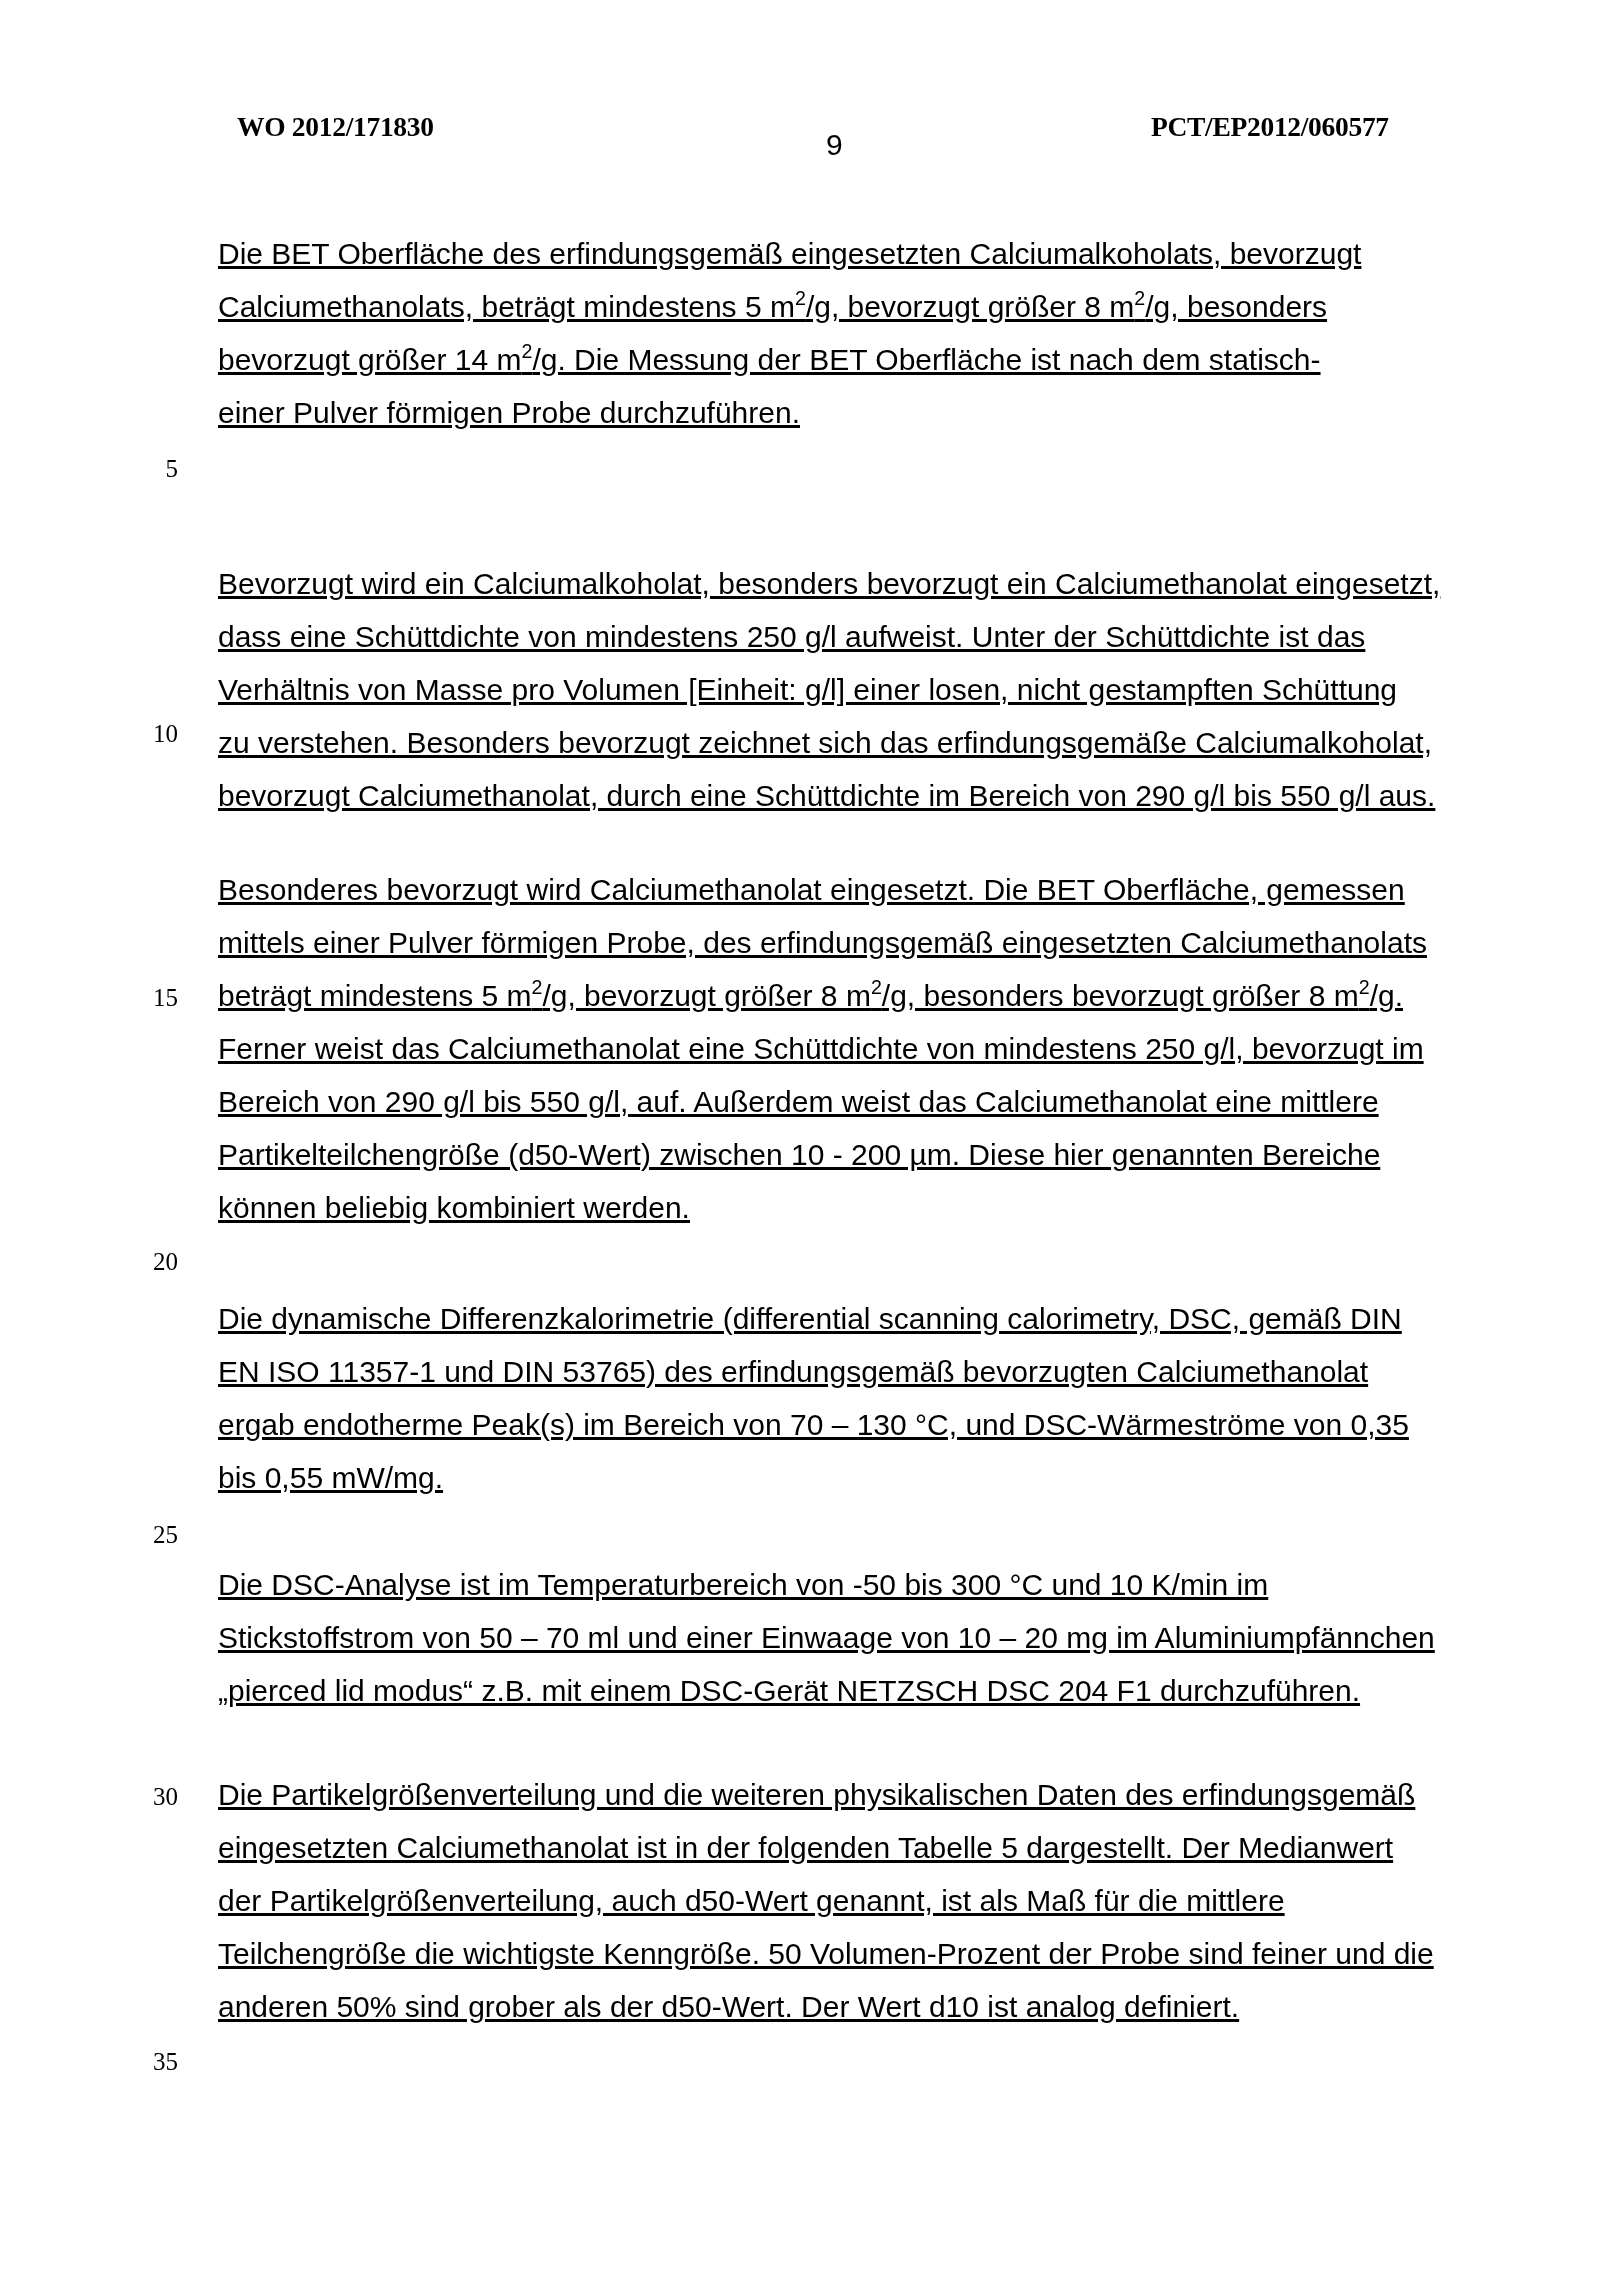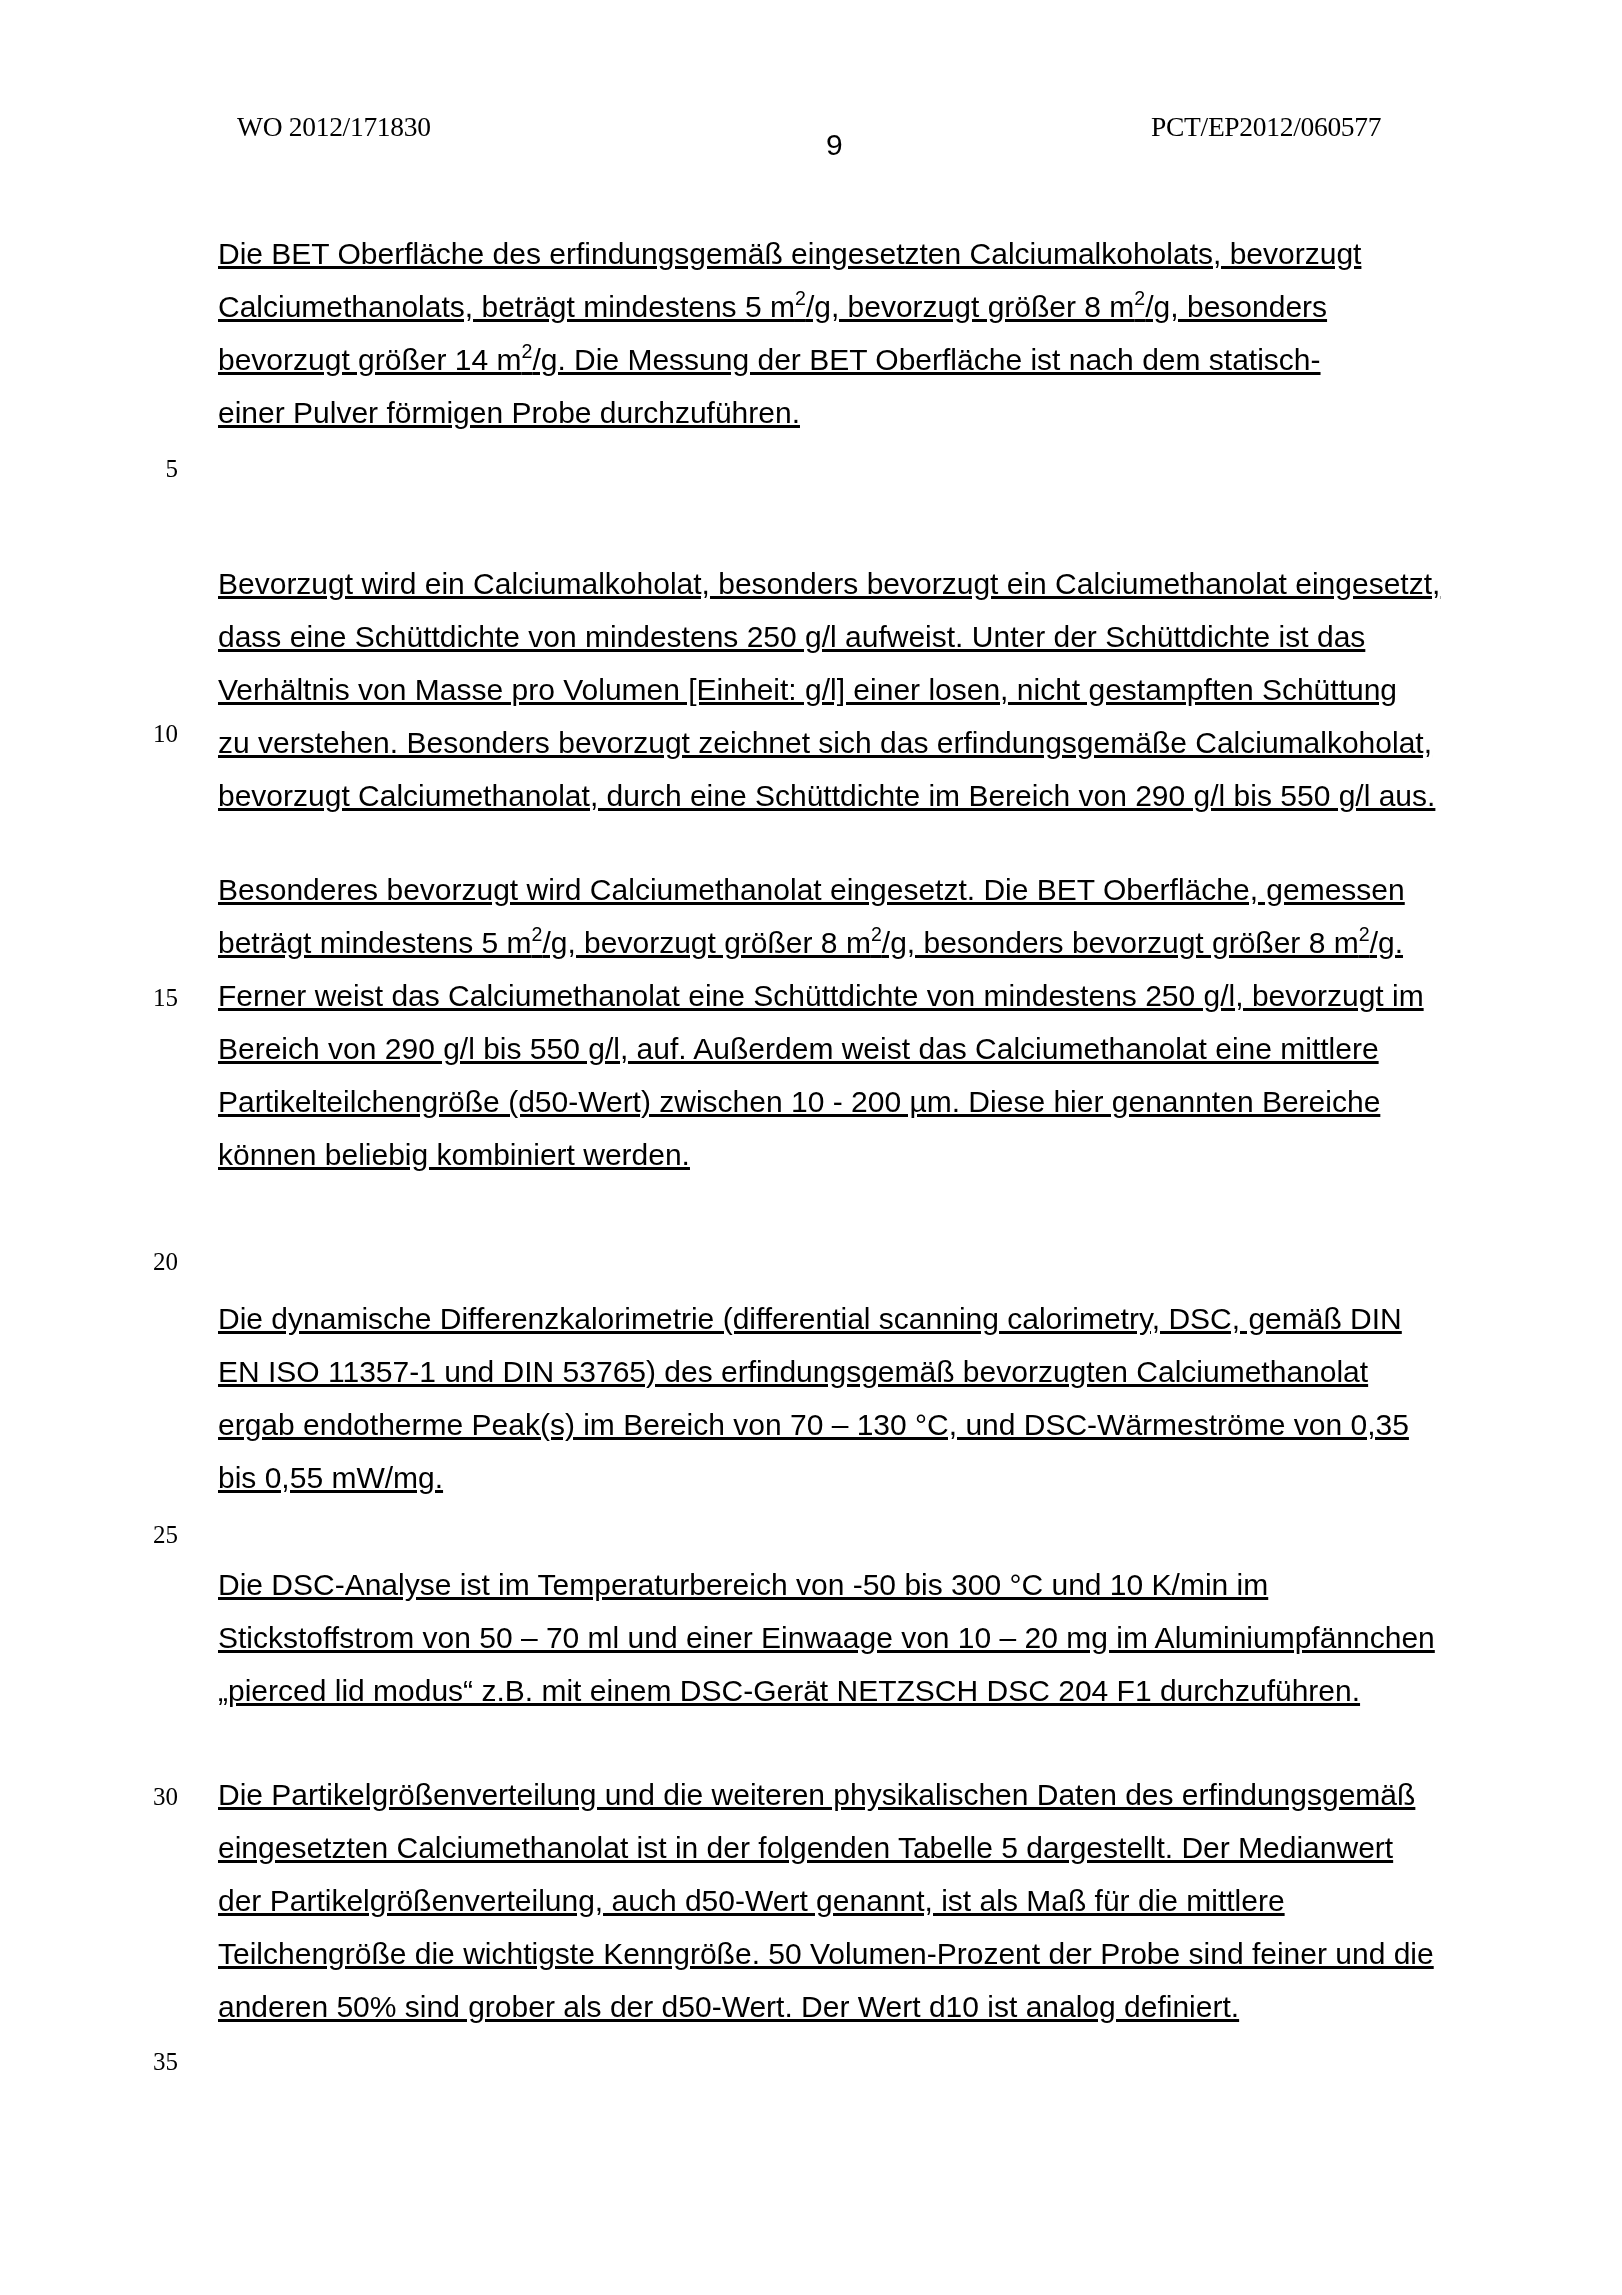--- a/index.html
+++ b/index.html
@@ -1,17 +1,17 @@
 <!DOCTYPE html>
 <html style="font-size:10.5px"><head>
   <meta charset="utf-8">
   <style>
     html, body { margin: 0; padding: 0; background: #ffffff; }
     body { width: 1622px; height: 2295px; position: relative; overflow: hidden; color: #000000; }
-    .hdr { position: absolute; top: 111px; font-family: "Liberation Serif", serif; font-weight: normal; font-size: 27.5px; line-height: 31px; letter-spacing: -0.3px; }
+    .hdr { position: absolute; top: 111px; font-family: "Liberation Serif", serif; font-weight: bold; font-size: 27.5px; line-height: 31px; letter-spacing: -0.3px; }
     .hdr-left { left: 237px; }
     .hdr-right { left: 1151px; }
     .pageno { position: absolute; top: 128px; left: 826px; font-family: "Liberation Sans", sans-serif; font-size: 30px; line-height: 34px; }
     .para { position: absolute; left: 218px; font-family: "Liberation Sans", sans-serif; font-size: 30px; line-height: 53px; text-decoration: underline; }
     .line { display: block; white-space: nowrap; height: 53px; }
     .lnum { position: absolute; left: 105px; width: 73px; text-align: right; font-family: "Liberation Serif", serif; font-size: 25px; line-height: 29px; }
     sup, sub { font-size: 19.6px; line-height: 0; }
     sup { vertical-align: 11.8px; }
     sub { vertical-align: -3.9px; }
   </style>
@@ -40,20 +40,21 @@
 <div class="para" style="top:557px">
   <span class="line">Bevorzugt wird ein Calciumalkoholat, besonders bevorzugt ein Calciumethanolat eingesetzt,</span>
   <span class="line">dass eine Schüttdichte von mindestens 250 g/l aufweist. Unter der Schüttdichte ist das</span>
   <span class="line">Verhältnis von Masse pro Volumen [Einheit: g/l] einer losen, nicht gestampften Schüttung</span>
   <span class="line">zu verstehen. Besonders bevorzugt zeichnet sich das erfindungsgemäße Calciumalkoholat,</span>
   <span class="line">bevorzugt Calciumethanolat, durch eine Schüttdichte im Bereich von 290 g/l bis 550 g/l aus.</span>
 </div>
 
 <div class="para" style="top:863px">
   <span class="line">Besonderes bevorzugt wird Calciumethanolat eingesetzt. Die BET Oberfläche, gemessen</span>
+  <span class="line">mittels einer Pulver förmigen Probe, des erfindungsgemäß eingesetzten Calciumethanolats</span>
   <span class="line"><span>beträgt mindestens 5 m</span><sup>2</sup><span>/g, bevorzugt größer 8 m</span><sup>2</sup><span>/g, besonders bevorzugt größer 8 m</span><sup>2</sup><span>/g.</span></span>
   <span class="line">Ferner weist das Calciumethanolat eine Schüttdichte von mindestens 250 g/l, bevorzugt im</span>
   <span class="line">Bereich von 290 g/l bis 550 g/l, auf. Außerdem weist das Calciumethanolat eine mittlere</span>
   <span class="line">Partikelteilchengröße (d50-Wert) zwischen 10 - 200 µm. Diese hier genannten Bereiche</span>
   <span class="line">können beliebig kombiniert werden.</span>
 </div>
 
 <div class="para" style="top:1292px">
   <span class="line">Die dynamische Differenzkalorimetrie (differential scanning calorimetry, DSC, gemäß DIN</span>
   <span class="line">EN ISO 11357-1 und DIN 53765) des erfindungsgemäß bevorzugten Calciumethanolat</span>

